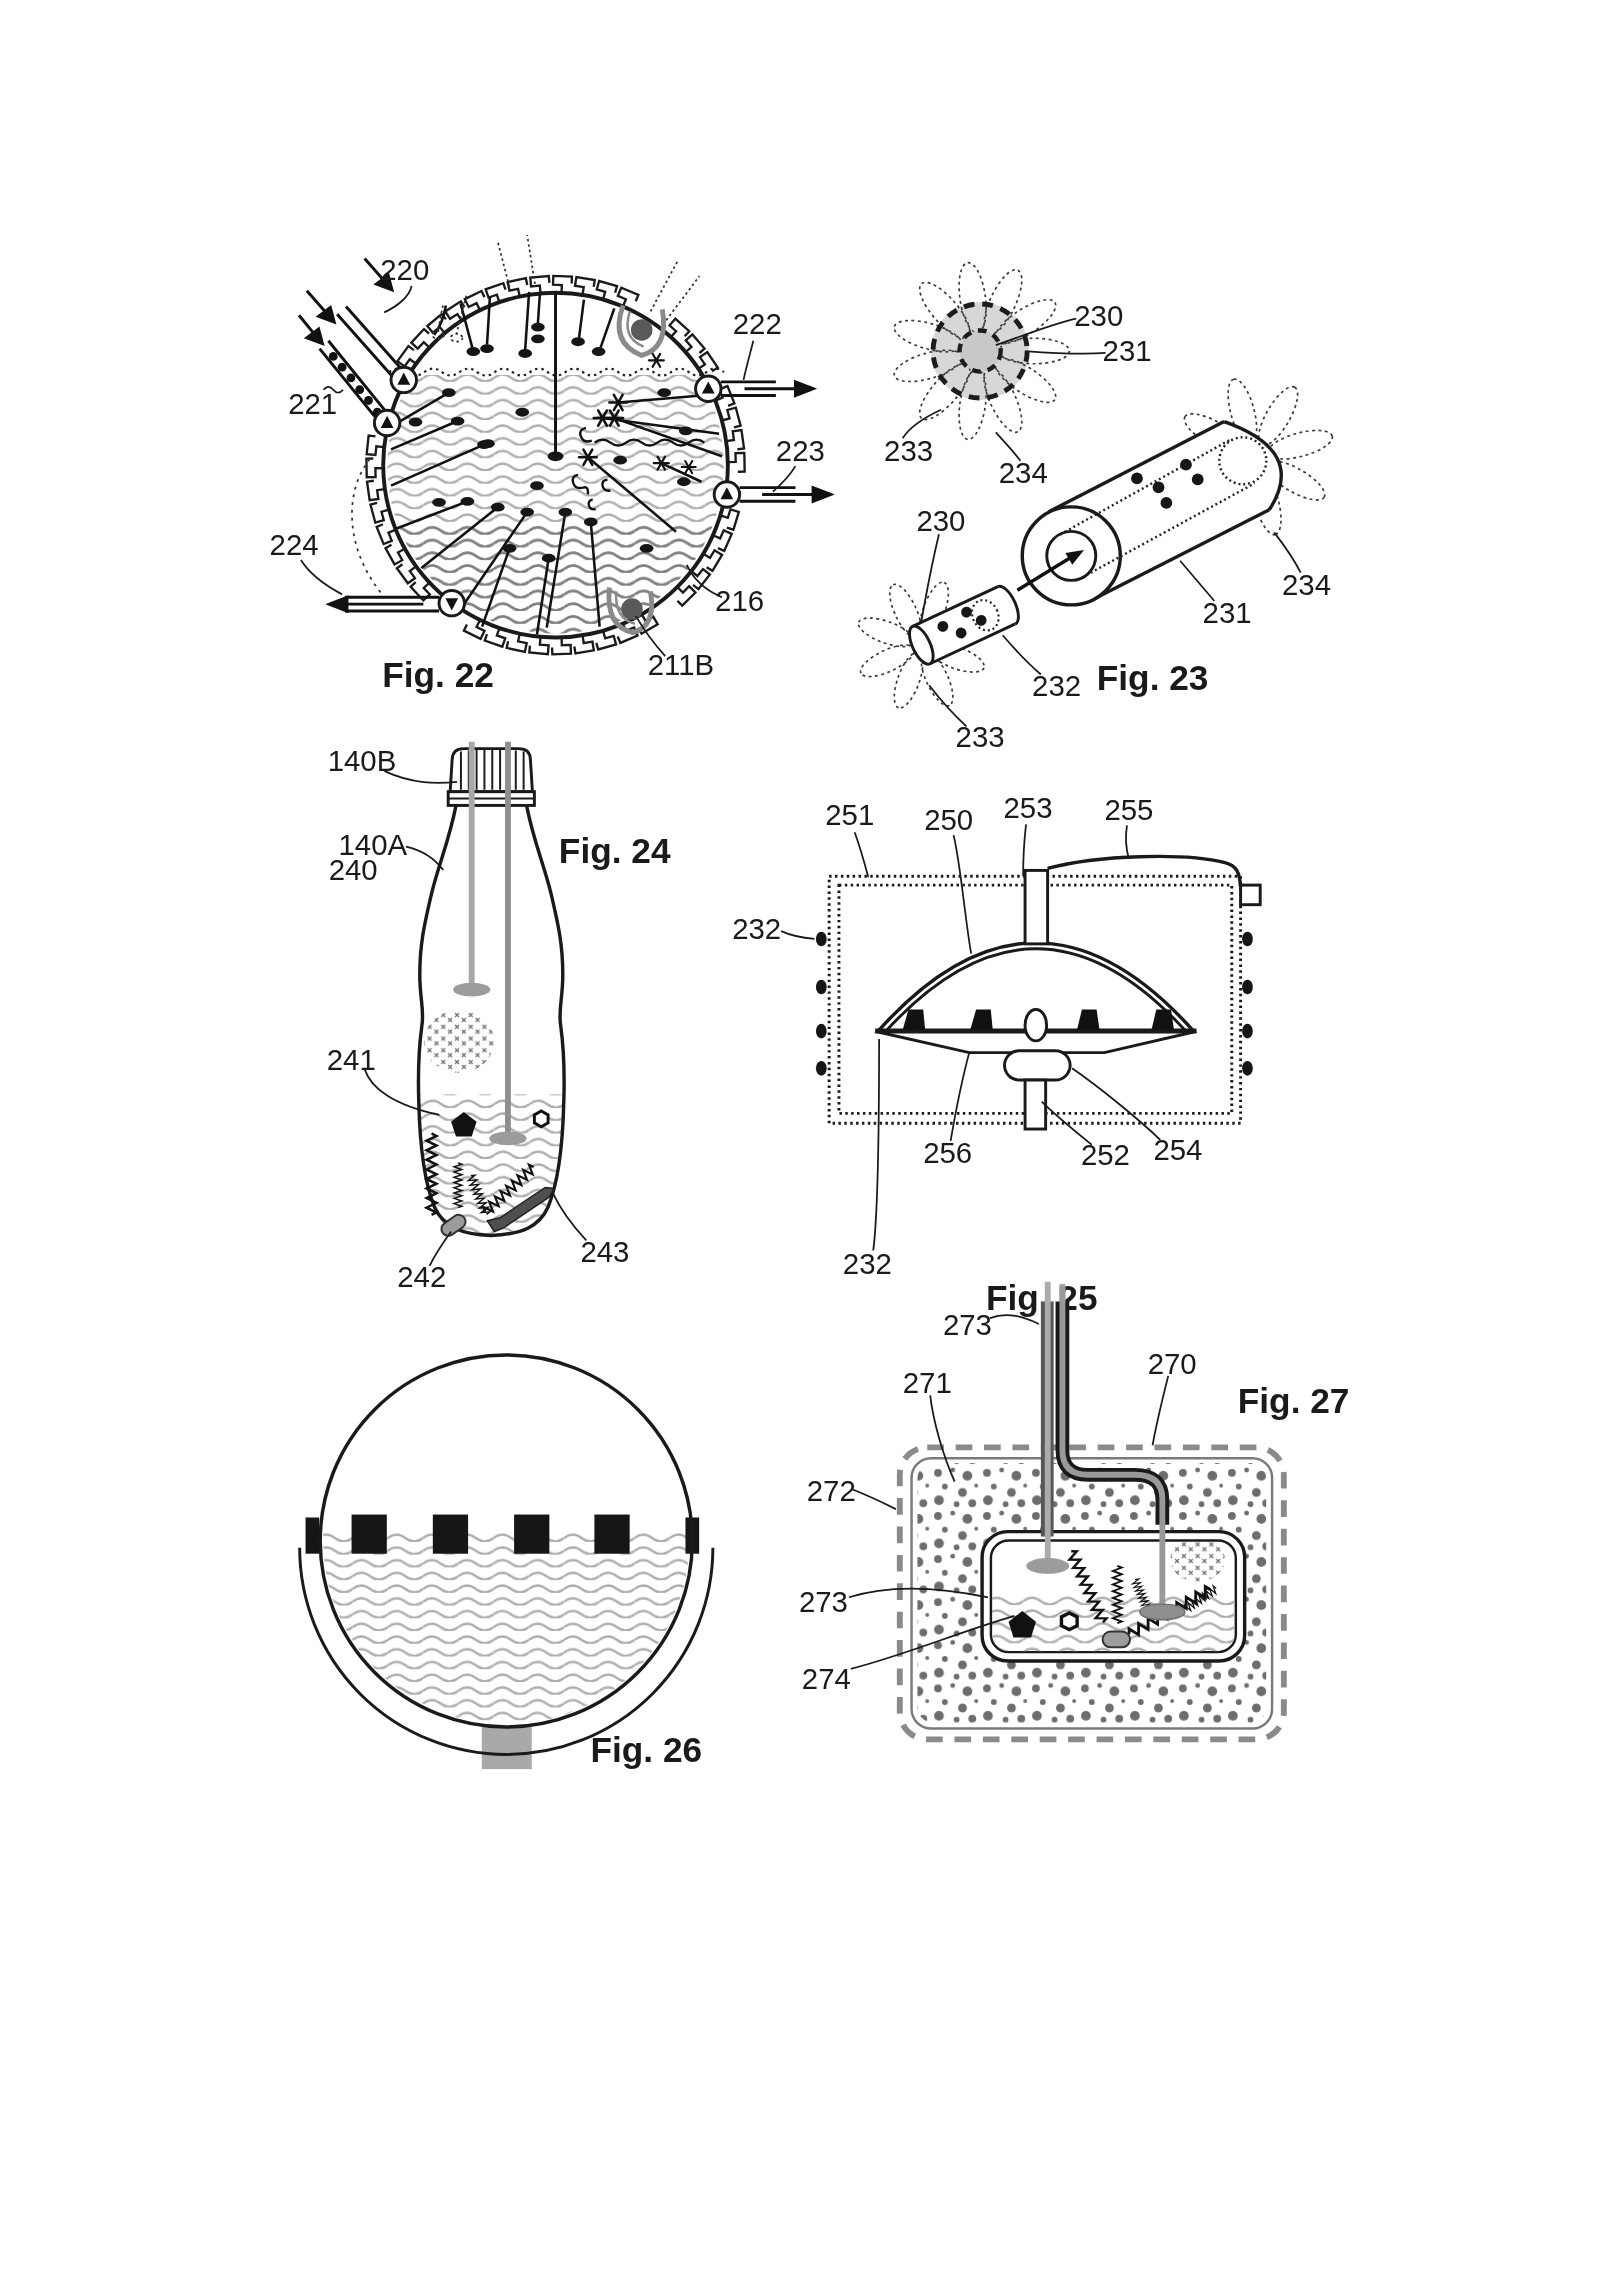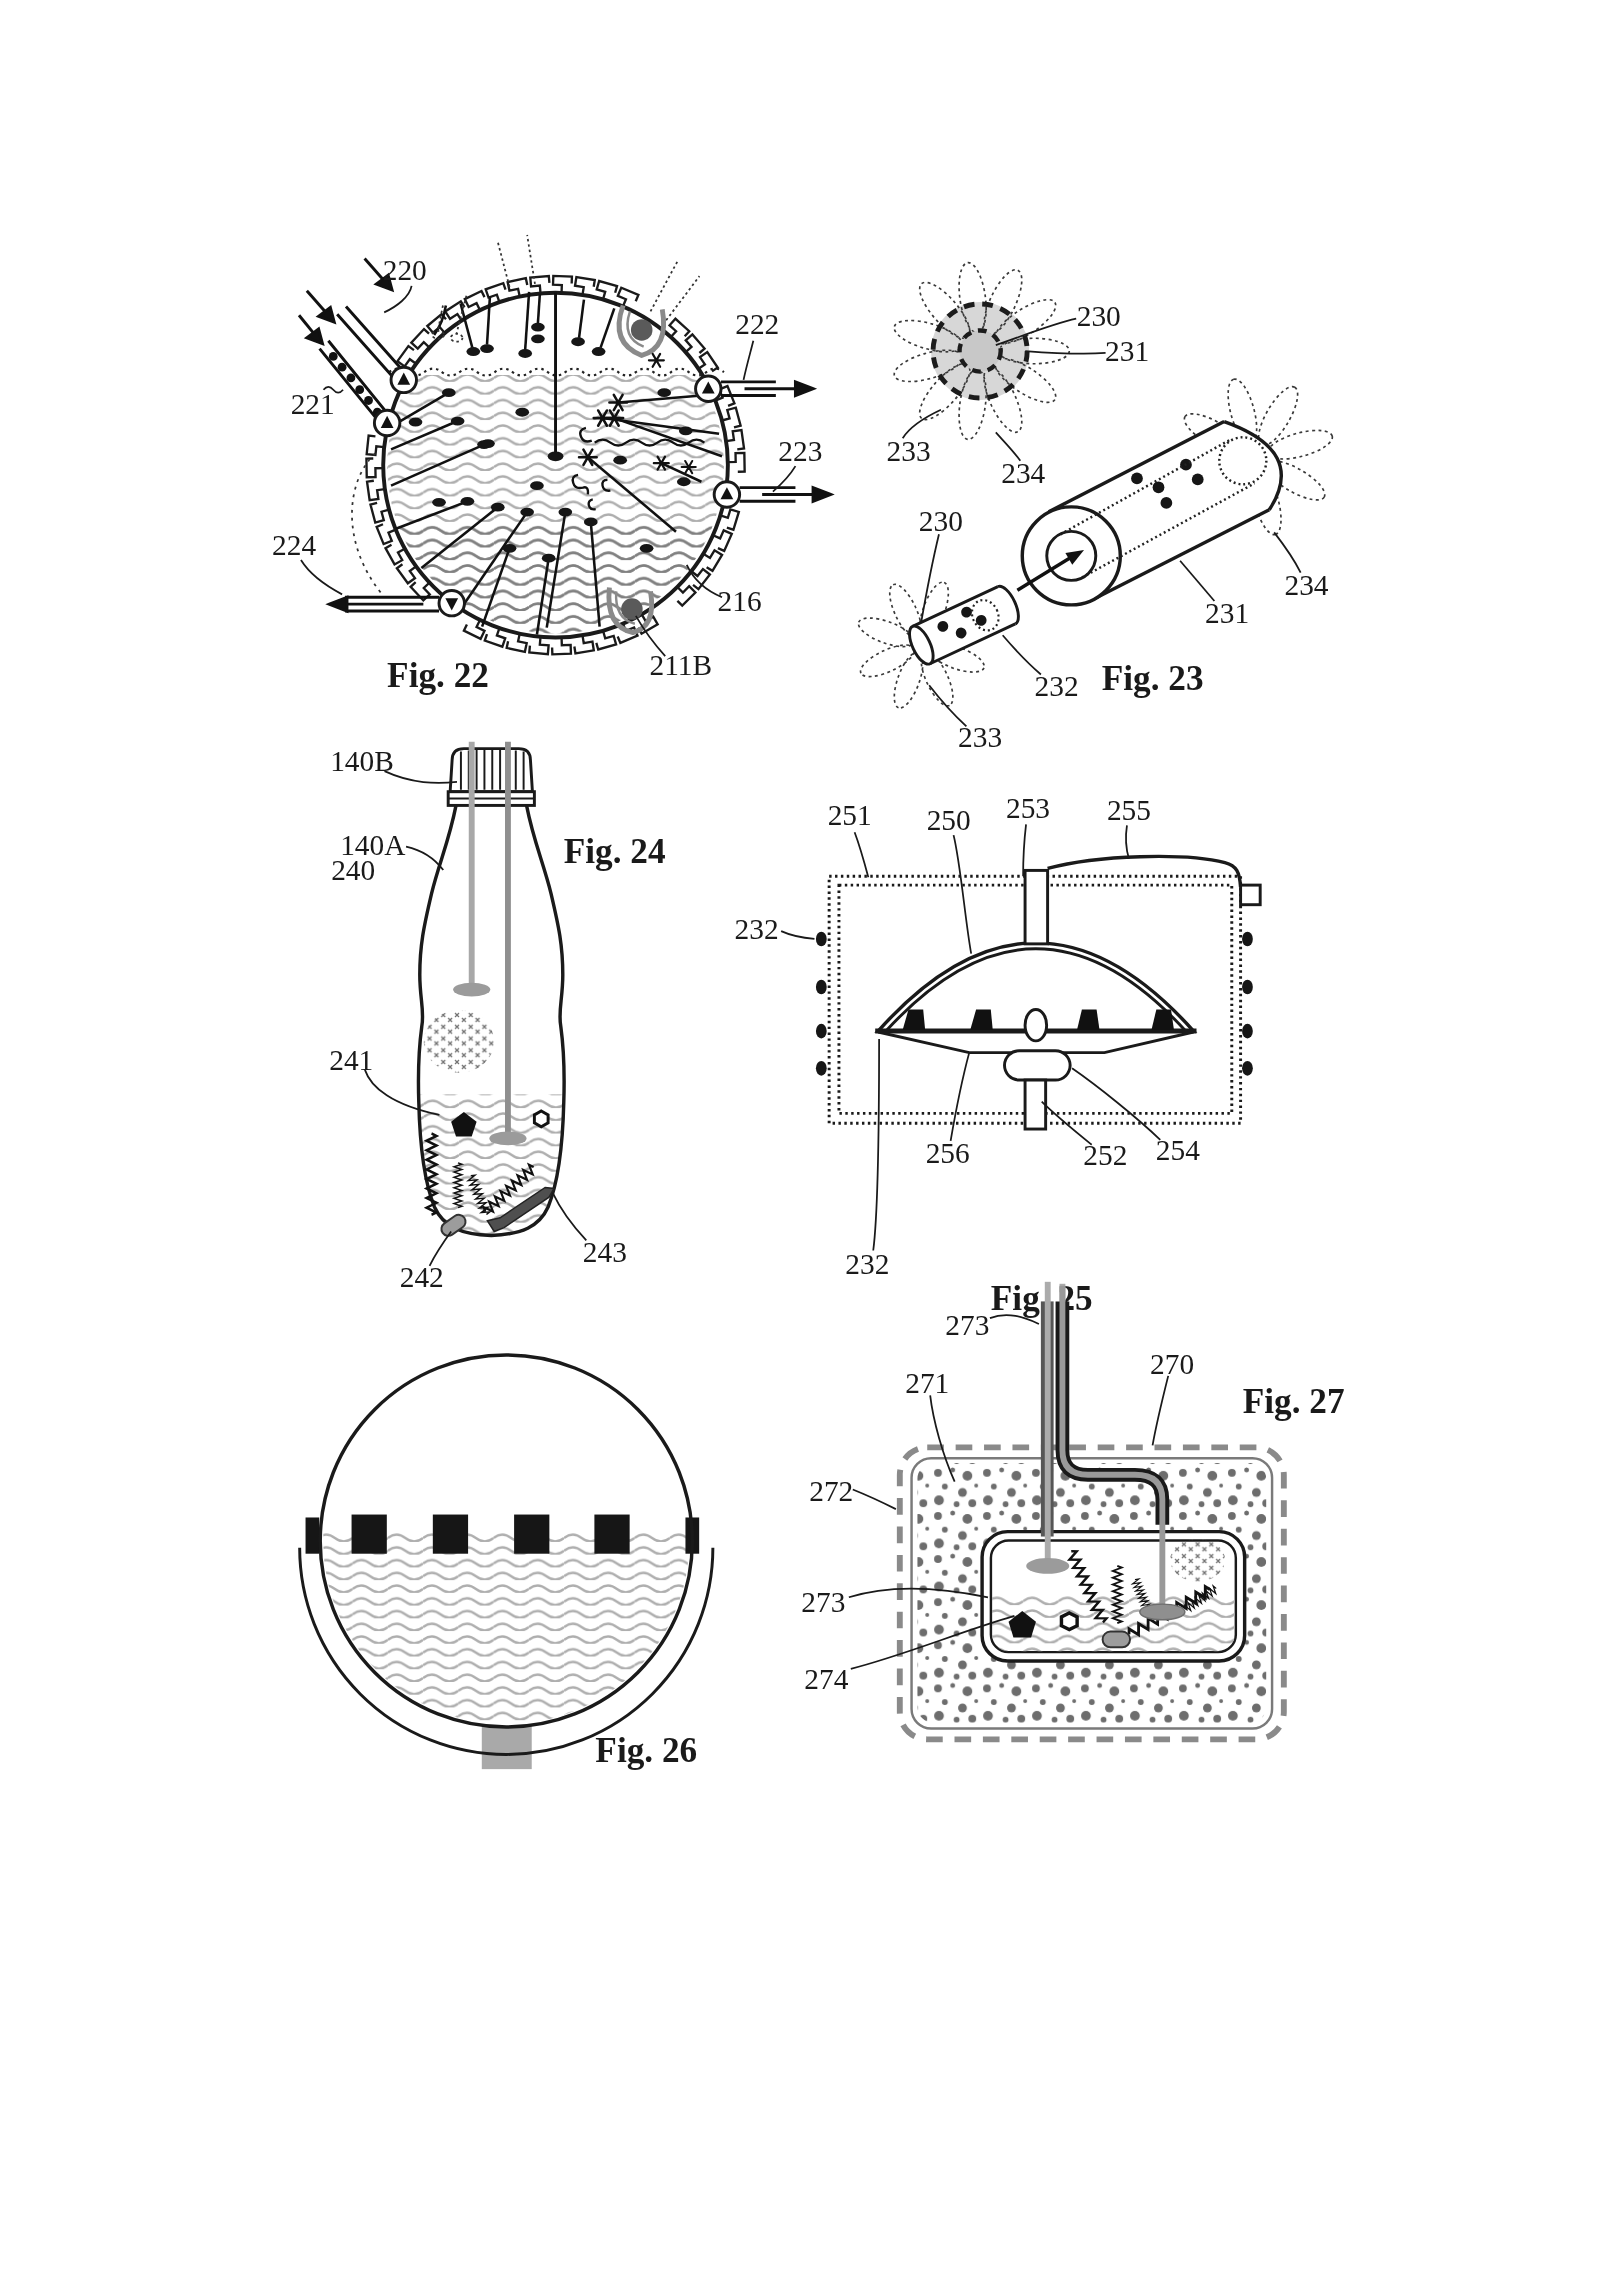--- a/index.html
+++ b/index.html
@@ -1,17 +1,17 @@
 <!DOCTYPE html>
 <html><head>
 <meta charset="utf-8">
 <style>
   html,body{margin:0;padding:0;background:#e8e8e8;}
   .page{position:relative;width:1621px;height:2293px;background:#ffffff;overflow:hidden;
-        font-family:Liberation Serif, serif;}
+        font-family:Liberation Sans, sans-serif;}
   svg.fig{position:absolute;overflow:visible;}
   text{fill:#1a1a1a;}
   .lbl{font-size:30px;}
   .cap{font-size:36px;font-weight:bold;}
   .ldr{fill:none;stroke:#1a1a1a;stroke-width:1.8;}
 </style>
 </head>
 <body>
 
 <div class="page">

